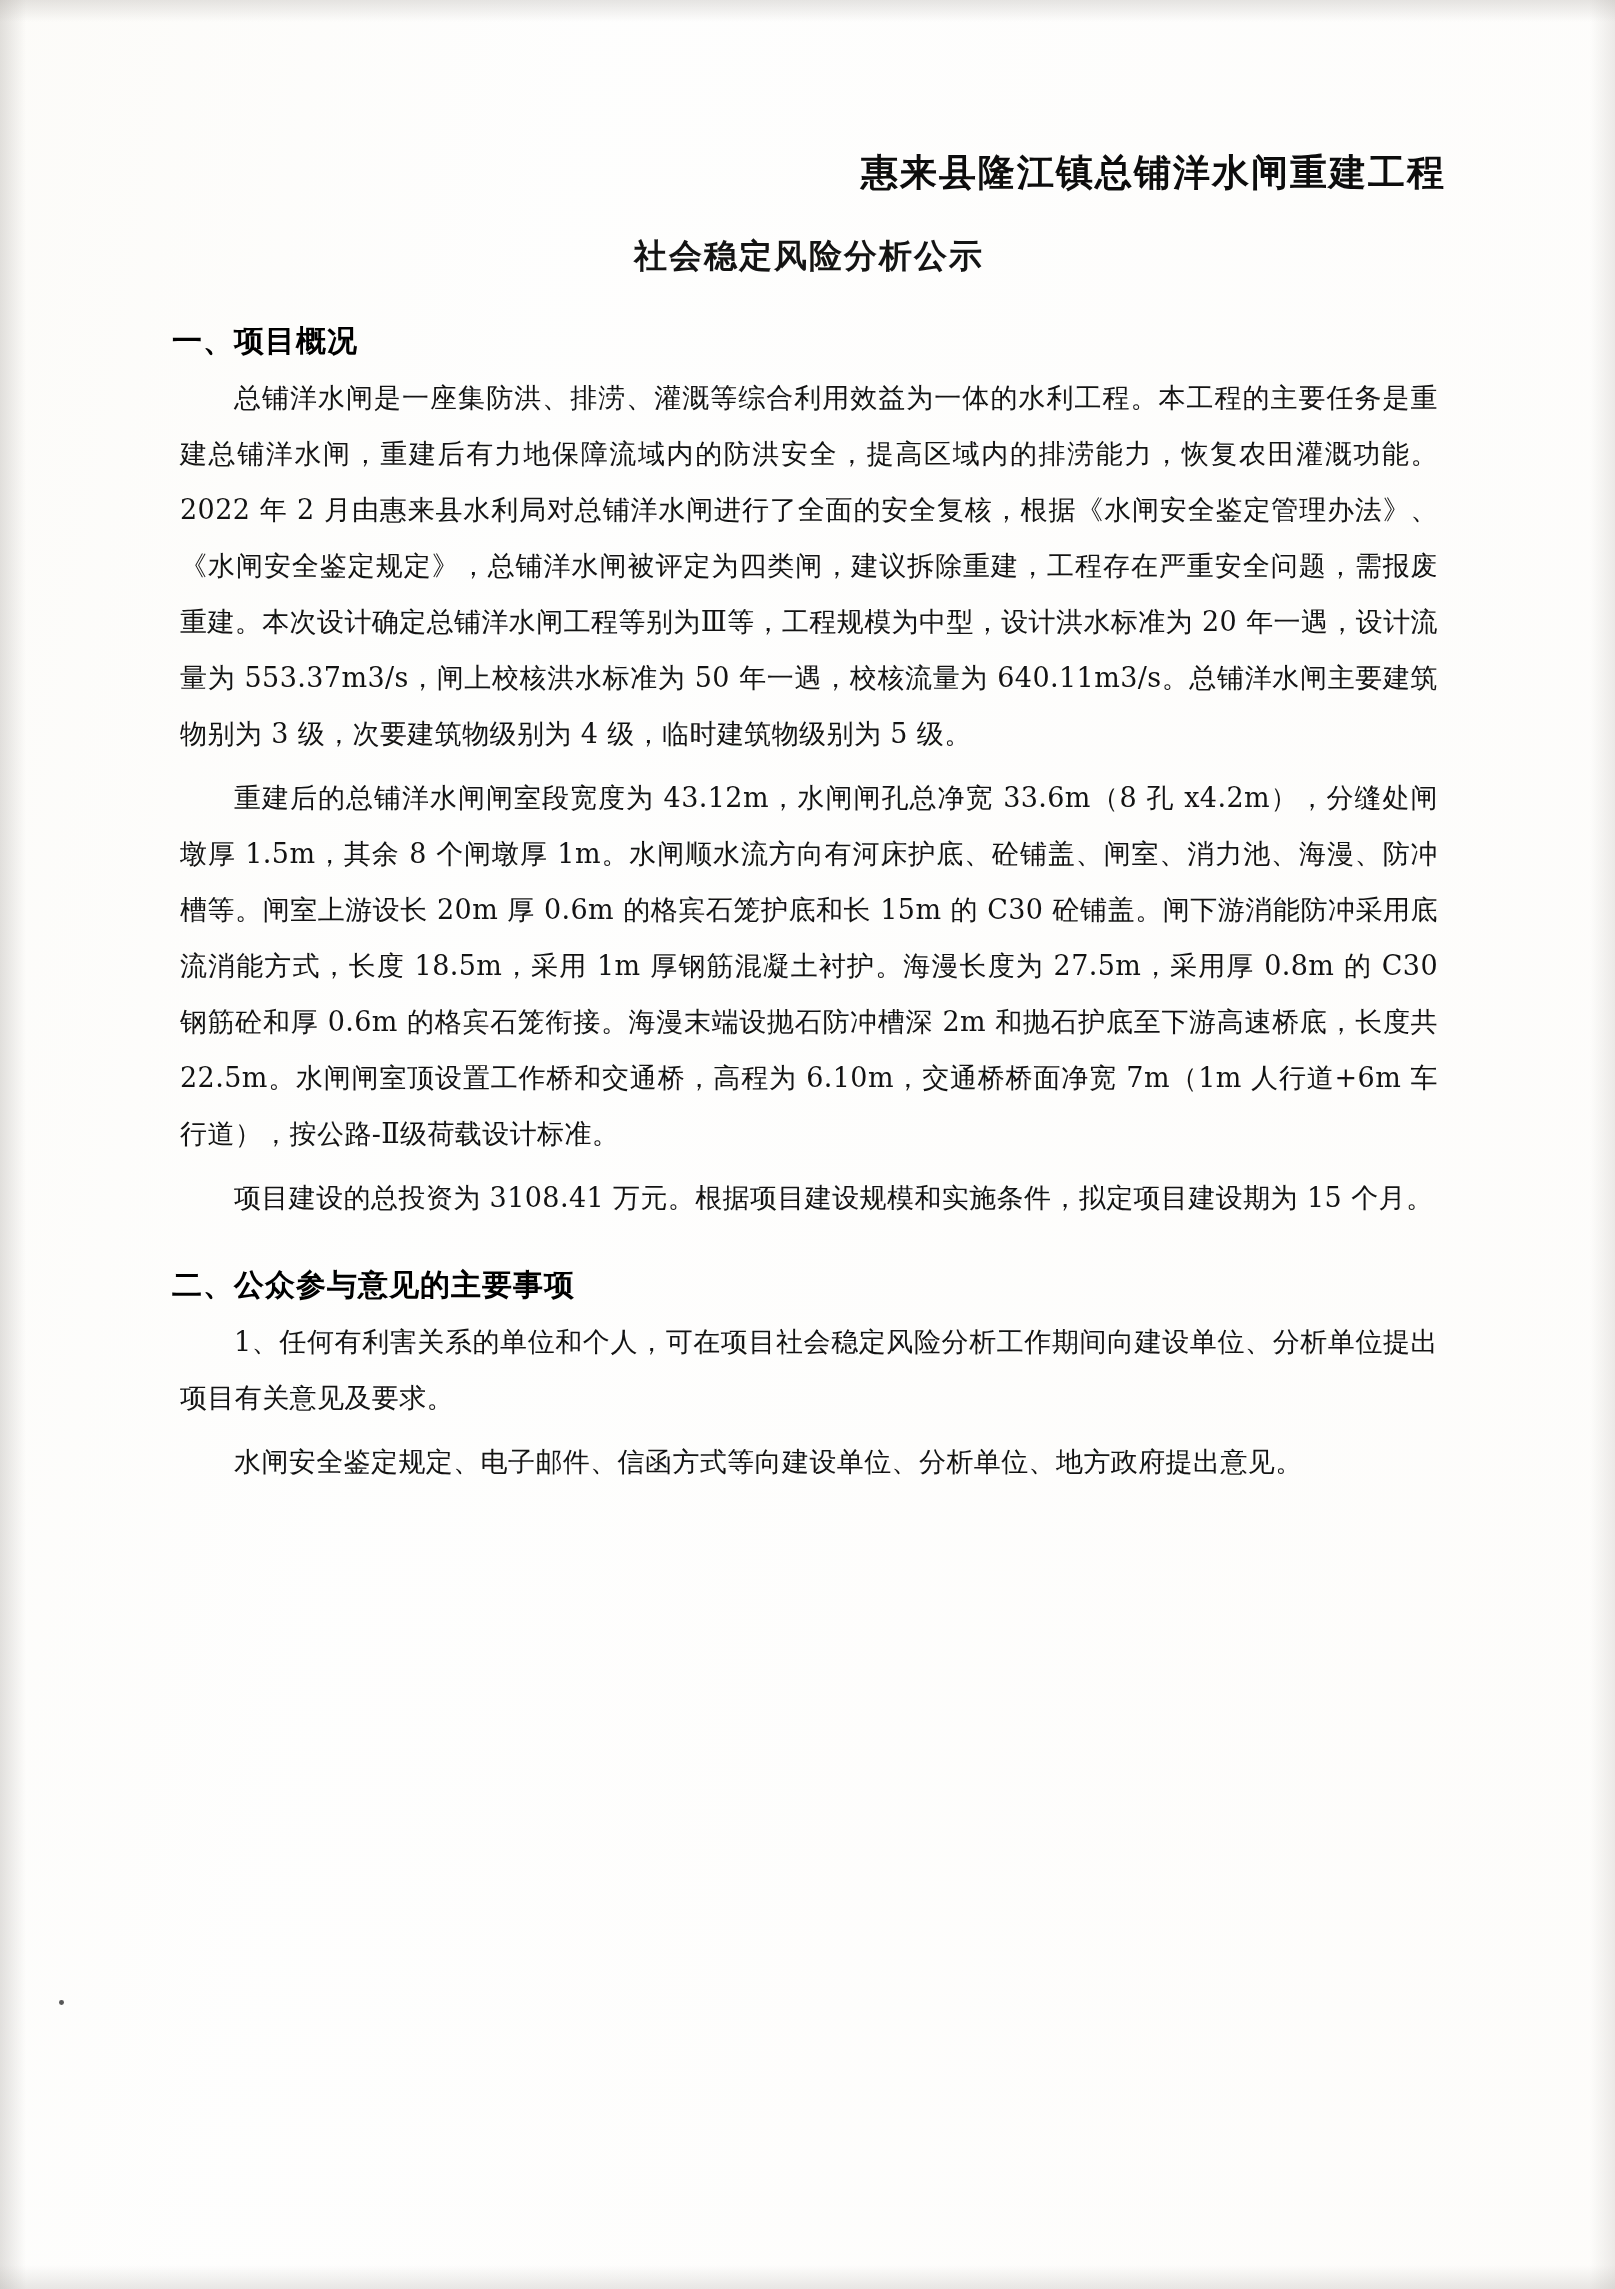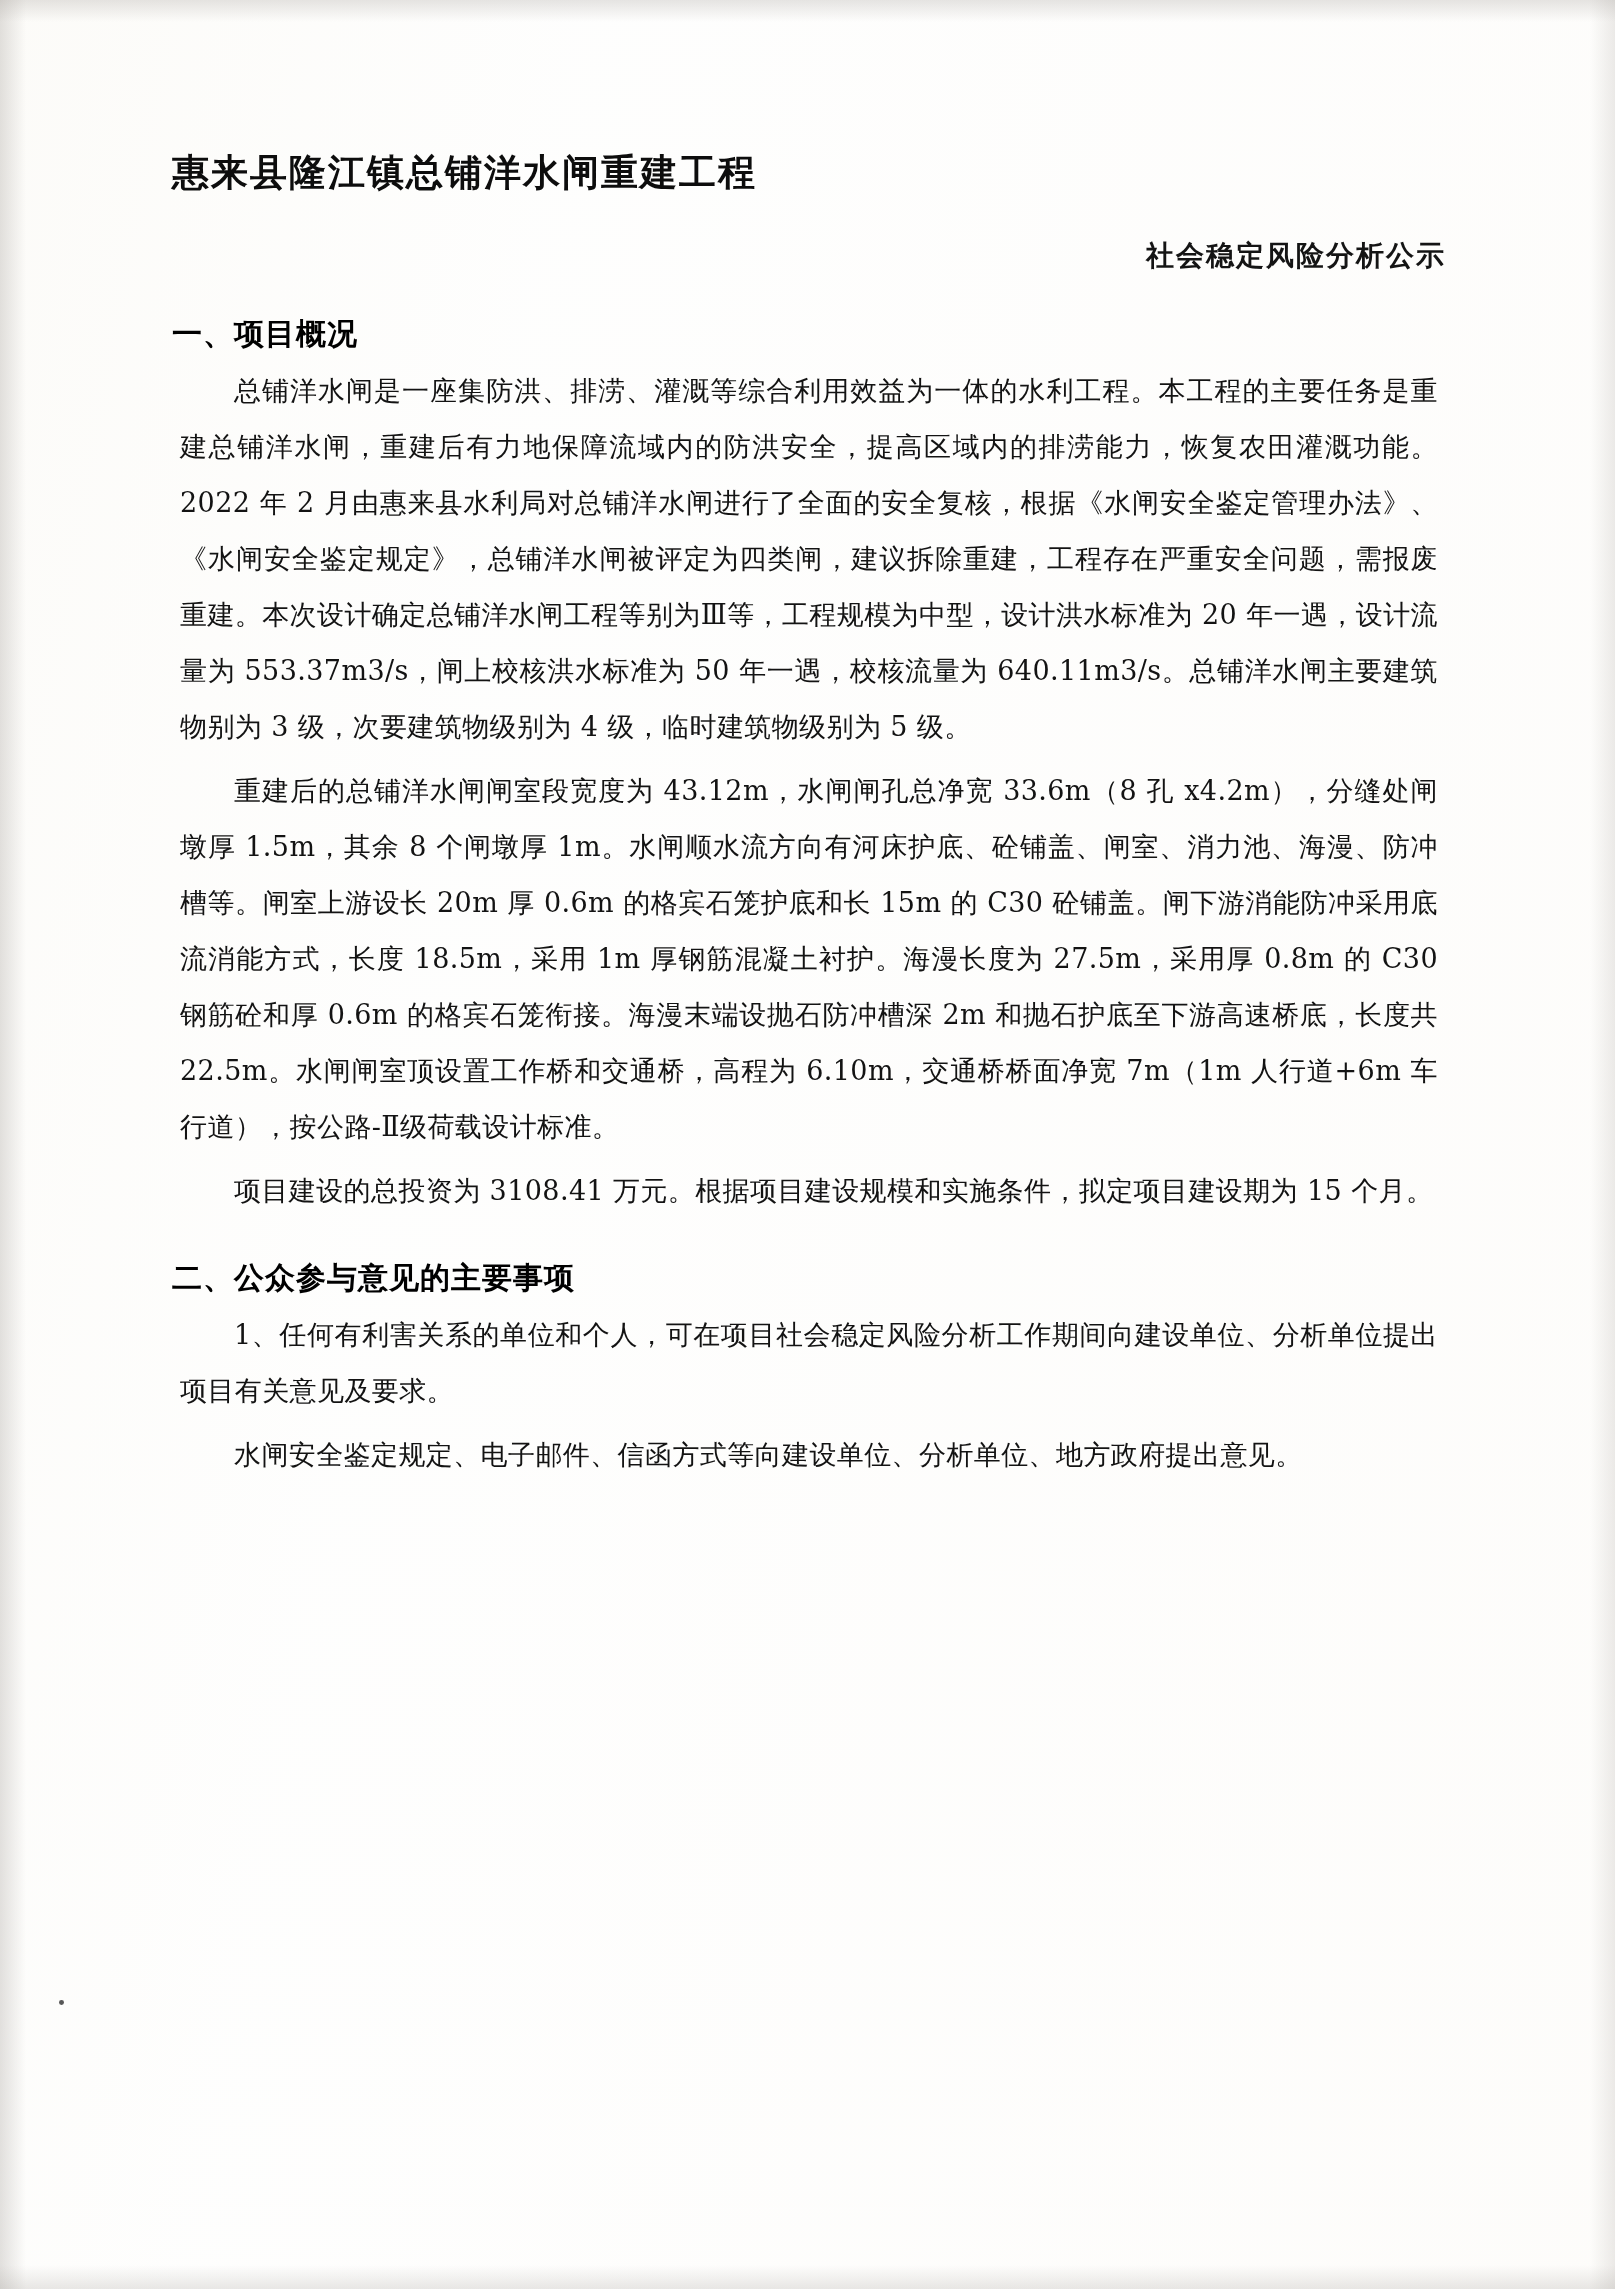--- a/index.html
+++ b/index.html
@@ -26,37 +26,37 @@
       linear-gradient(100deg, rgba(252,251,248,0.9) 0%, rgba(255,255,255,0.4) 30%, rgba(253,252,250,0.85) 100%);
     pointer-events: none;
   }
   .content {
     position: absolute;
     left: 172px;
     top: 118px;
     width: 1274px;
   }
   .doc-title {
-    text-align: left;
+    text-align: right;
     font-size: 37px;
     font-weight: bold;
     letter-spacing: 2px;
     line-height: 1.4;
     margin: 29px 0 0 0;
     color: #0d0d0d;
     font-family: "DejaVu Sans", "Liberation Sans", sans-serif;
   }
   .doc-subtitle {
-    text-align: right;
-    font-size: 28px;
+    text-align: center;
+    font-size: 33px;
     letter-spacing: 2px;
     line-height: 1.4;
     margin: 37px 0 0 0;
     color: #141414;
-    font-family: Liberation Sans, sans-serif;
+    font-family: Liberation Mono, monospace;
   }
   .section-heading {
     font-size: 30px;
     font-weight: bold;
     margin: 39px 0 5.9px 0;
     letter-spacing: 1px;
     color: #000000;
     font-family: "DejaVu Sans", "Liberation Sans", sans-serif;
   }
   .para {

